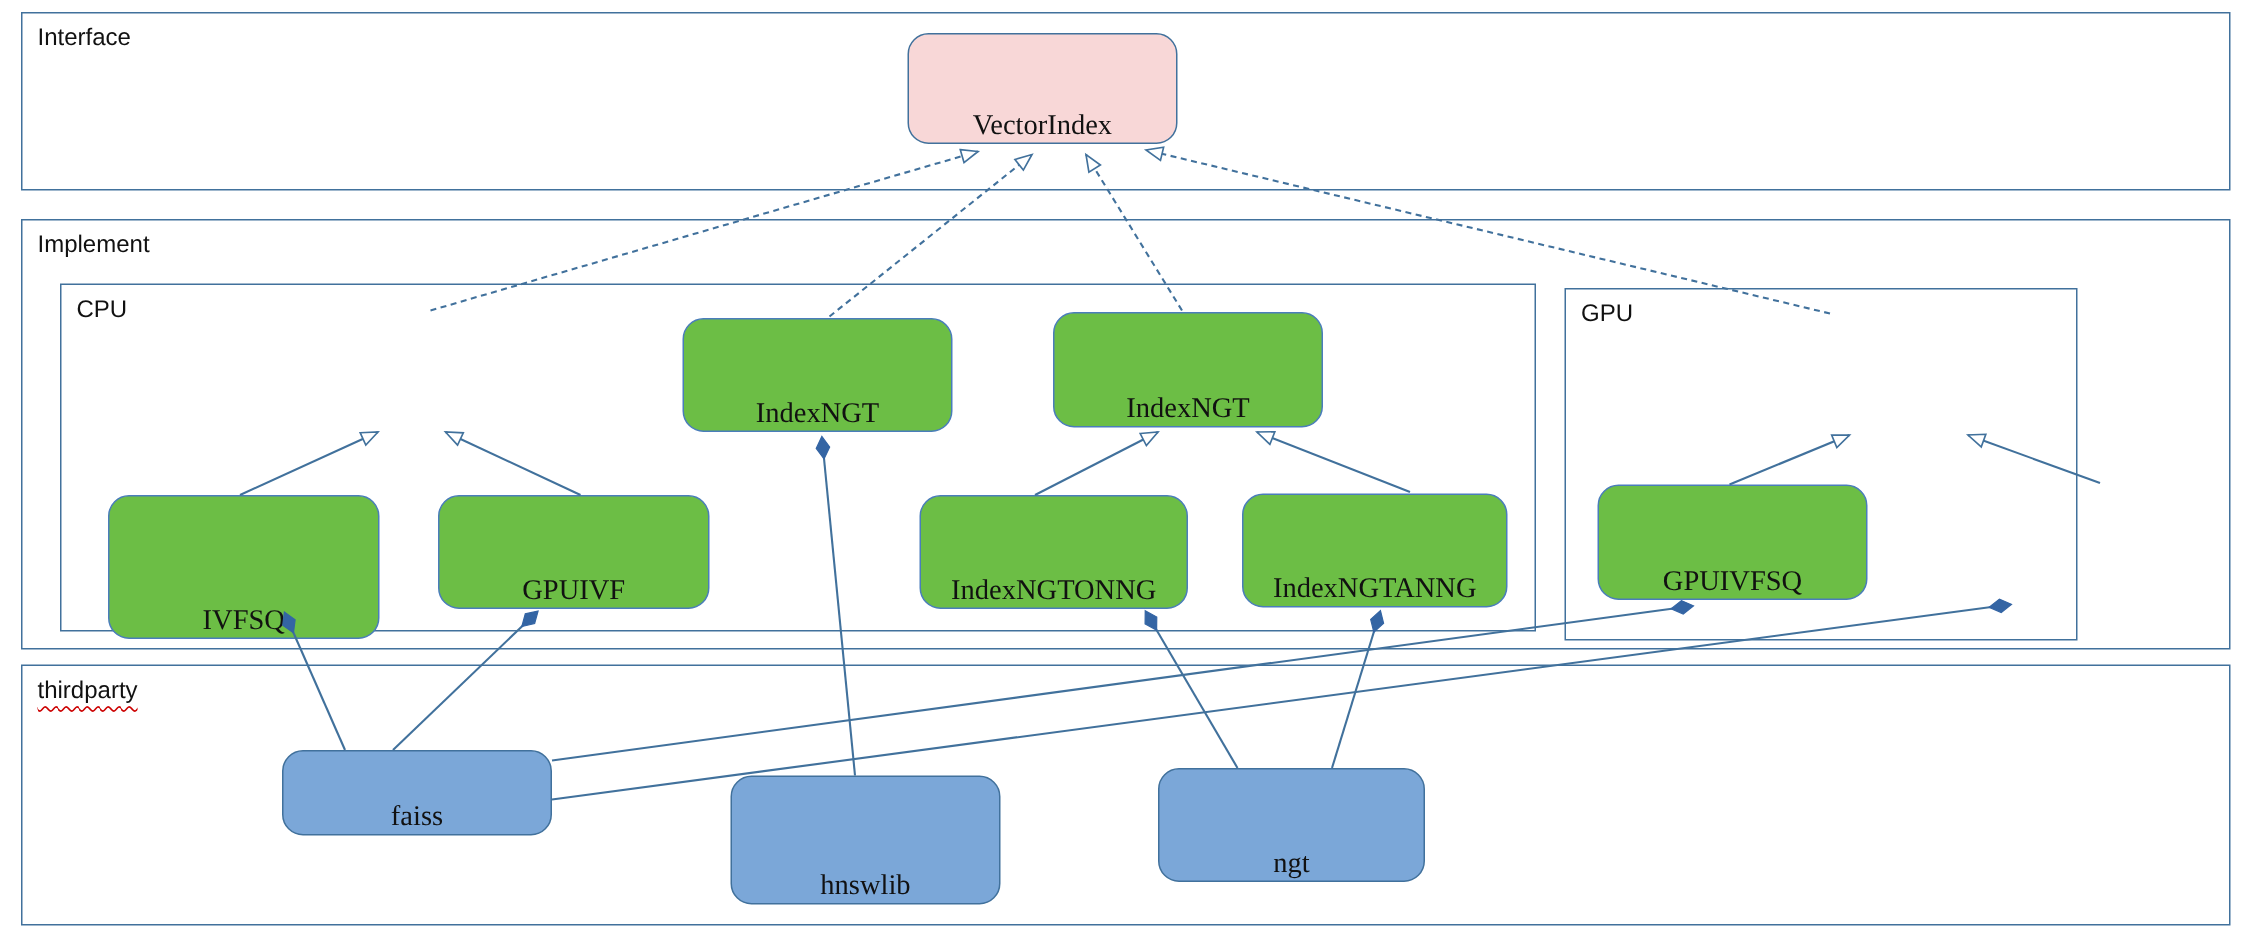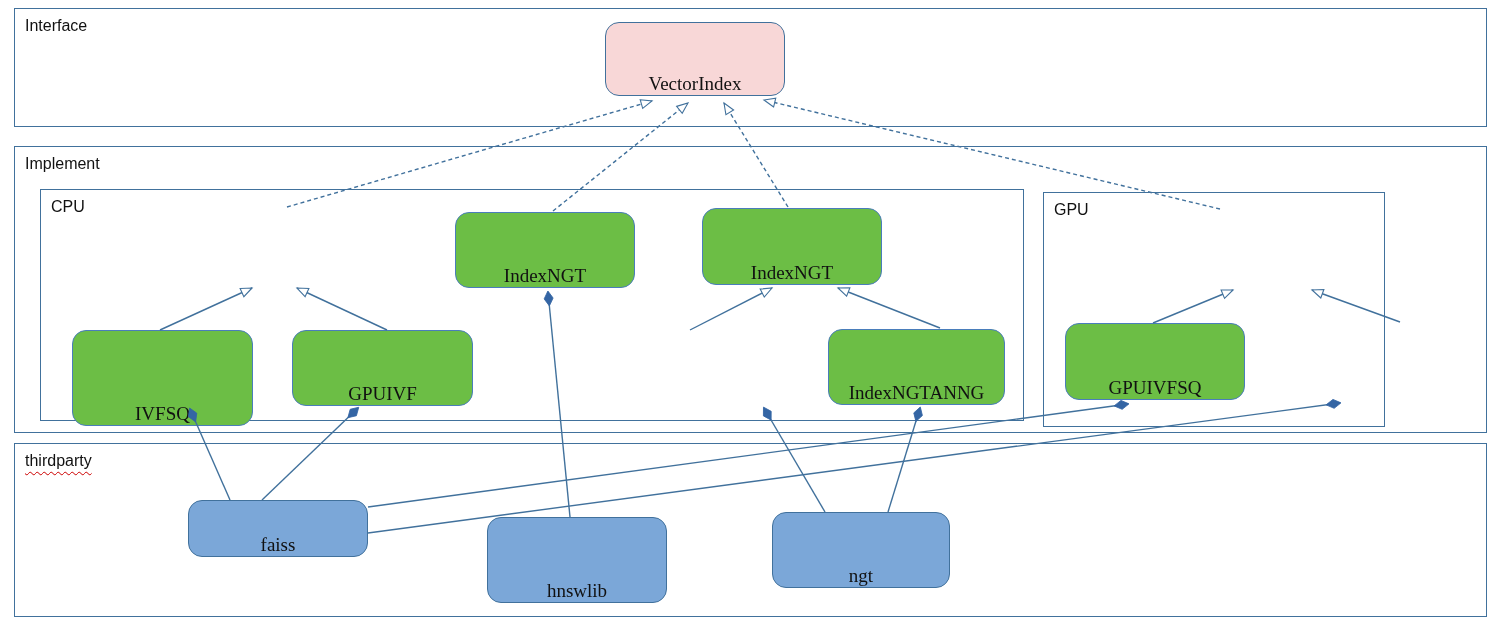--- a/index.html
+++ b/index.html
@@ -99,20 +99,23 @@
 
 
   <div class="node green" style="left:72px;top:330px;width:181px;height:96px">
     <span>IVFSQ</span>
   </div>
 
   <div class="node green" style="left:292px;top:330px;width:181px;height:76px">
     <span>GPUIVF</span>
   </div>
 
+  <div class="node green" style="left:613px;top:330px;width:179px;height:76px">
+    <span>IndexNGTONNG</span>
+  </div>
 
   <div class="node green" style="left:828px;top:329px;width:177px;height:76px">
     <span>IndexNGTANNG</span>
   </div>
 
   <div class="node green" style="left:1065px;top:323px;width:180px;height:77px">
     <span>GPUIVFSQ</span>
   </div>
 
 

